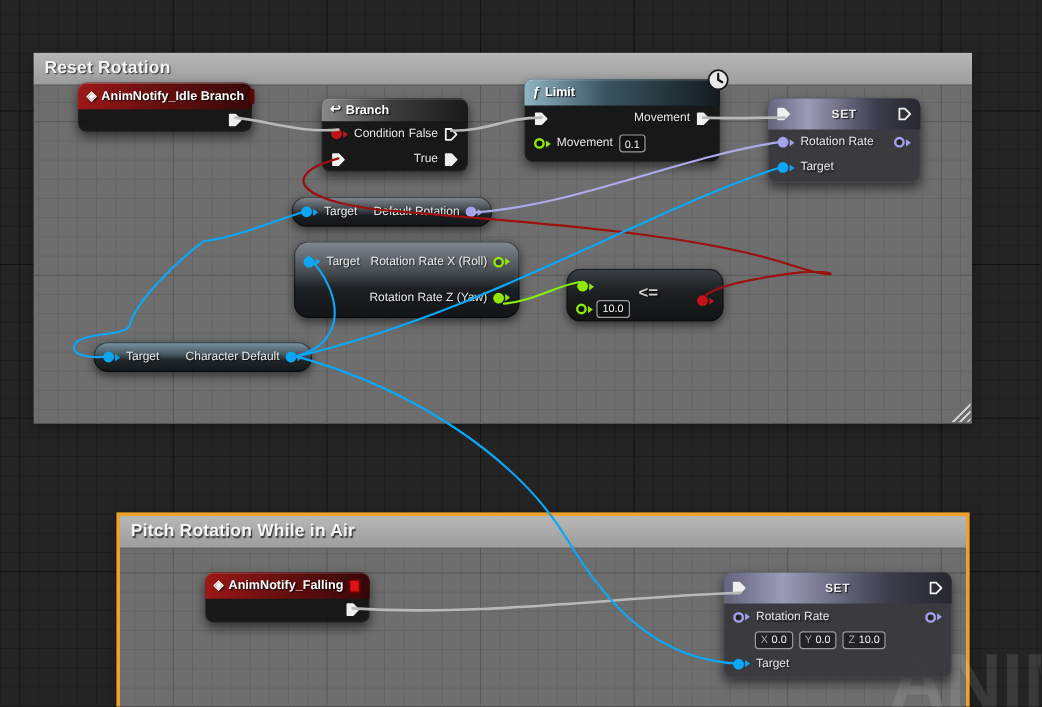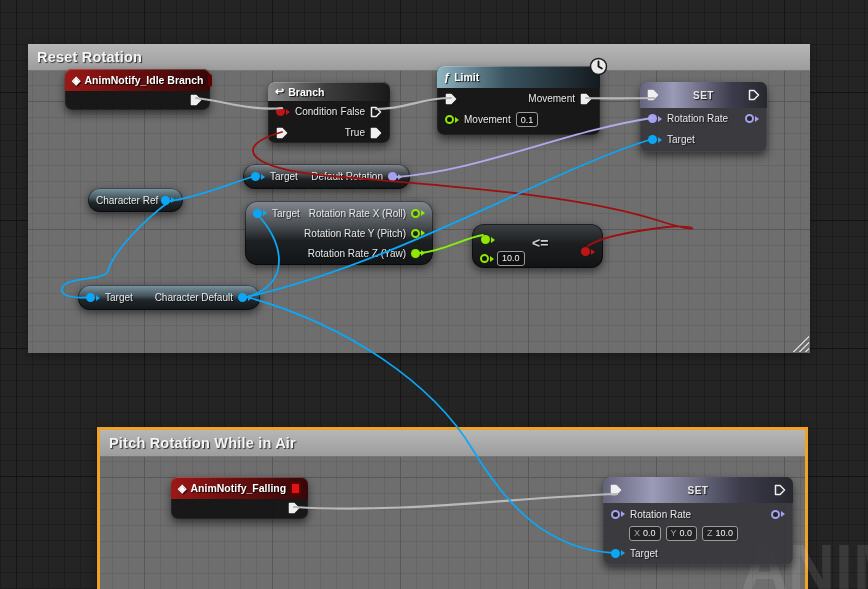--- a/index.html
+++ b/index.html
@@ -244,31 +244,20 @@
           <span class="l">
             <span class="pin">
               <i class="dot" style="background:#0ba7f6;"></i>
               <i class="arr" style="border-left-color:#0ba7f6"></i>
             </span>
             <span class="lbl">Target</span>
           </span>
           <span class="r"></span>
         </div>
       </div>
-      <div class="node pill g-teal" style="left: 88px; top: 188px; width: 95px; height: 24px;">
-        <span class="l">
-          <span class="lbl">Character Ref</span>
-        </span>
-        <span class="r">
-          <span class="pin">
-            <i class="dot" style="background:#0ba7f6;"></i>
-            <i class="arr" style="border-left-color:#0ba7f6"></i>
-          </span>
-        </span>
-      </div>
       <div class="node pill g-gray" style="left: 243px; top: 164px; width: 167px; height: 25px;">
         <span class="l">
           <span class="pin">
             <i class="dot" style="background:#0ba7f6;"></i>
             <i class="arr" style="border-left-color:#0ba7f6"></i>
           </span>
           <span class="lbl">Target</span>
         </span>
         <span class="r">
           <span class="lbl">Default Rotation</span>
@@ -282,30 +271,20 @@
         <div class="row">
           <span class="l">
             <span class="pin">
               <i class="dot" style="background:#0ba7f6;"></i>
               <i class="arr" style="border-left-color:#0ba7f6"></i>
             </span>
             <span class="lbl">Target</span>
           </span>
           <span class="r">
             <span class="lbl">Rotation Rate X (Roll)</span>
-            <span class="pin">
-              <i class="dot" style="border:2px solid #8fe800;background:rgba(0,0,0,0.35);"></i>
-              <i class="arr" style="border-left-color:#8fe800"></i>
-            </span>
-          </span>
-        </div>
-        <div class="row">
-          <span class="l"></span>
-          <span class="r">
-            <span class="lbl">Rotation Rate Y (Pitch)</span>
             <span class="pin">
               <i class="dot" style="border:2px solid #8fe800;background:rgba(0,0,0,0.35);"></i>
               <i class="arr" style="border-left-color:#8fe800"></i>
             </span>
           </span>
         </div>
         <div class="row">
           <span class="l"></span>
           <span class="r">
             <span class="lbl">Rotation Rate Z (Yaw)</span>

